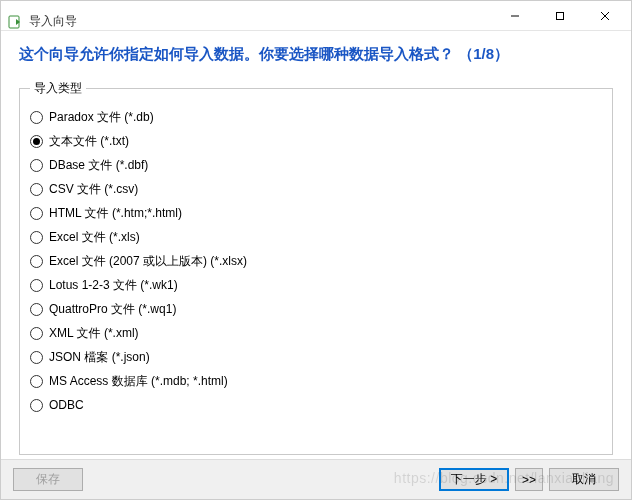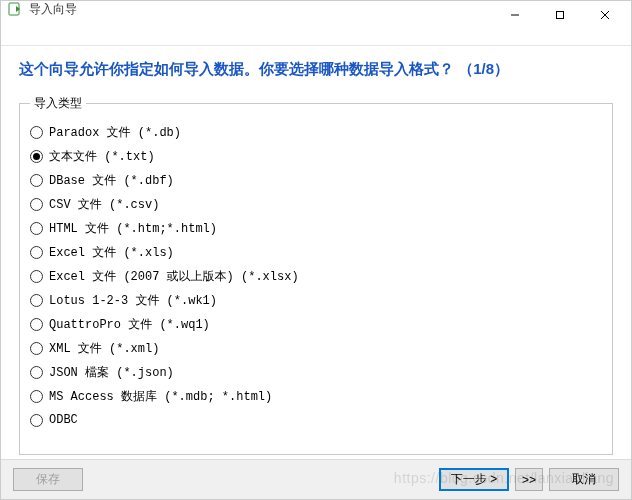--- a/index.html
+++ b/index.html
@@ -16,23 +16,23 @@
   }
   .window {
     width: 632px;
     height: 500px;
     border: 1px solid #ccc;
     display: flex;
     flex-direction: column;
     background: #fff;
   }
   .titlebar {
-    height: 45px;
-    display: flex;
-    align-items: flex-start;
+    height: 30px;
+    display: flex;
+    align-items: flex-end;
     padding: 0 4px 0 6px;
     border-bottom: 1px solid #e5e5e5;
     background: #fff;
   }
   .titlebar .app-icon {
     width: 16px; height: 16px;
     margin-right: 6px;
     display: inline-flex;
     align-items: center; justify-content: center;
   }
@@ -60,21 +60,20 @@
     flex: 1;
     padding: 10px 18px 4px 18px;
     overflow: hidden;
   }
 
   fieldset.group {
     border: 1px solid #c9c9c9;
     margin: 0;
     padding: 8px 10px 10px 10px;
     height: 100%;
-    font-family: Liberation Mono, monospace;
   }
   fieldset.group legend {
     font-size: 12px;
     padding: 0 4px;
     color: #000;
   }
   .option-row {
     display: flex;
     align-items: center;
     height: 24px;

